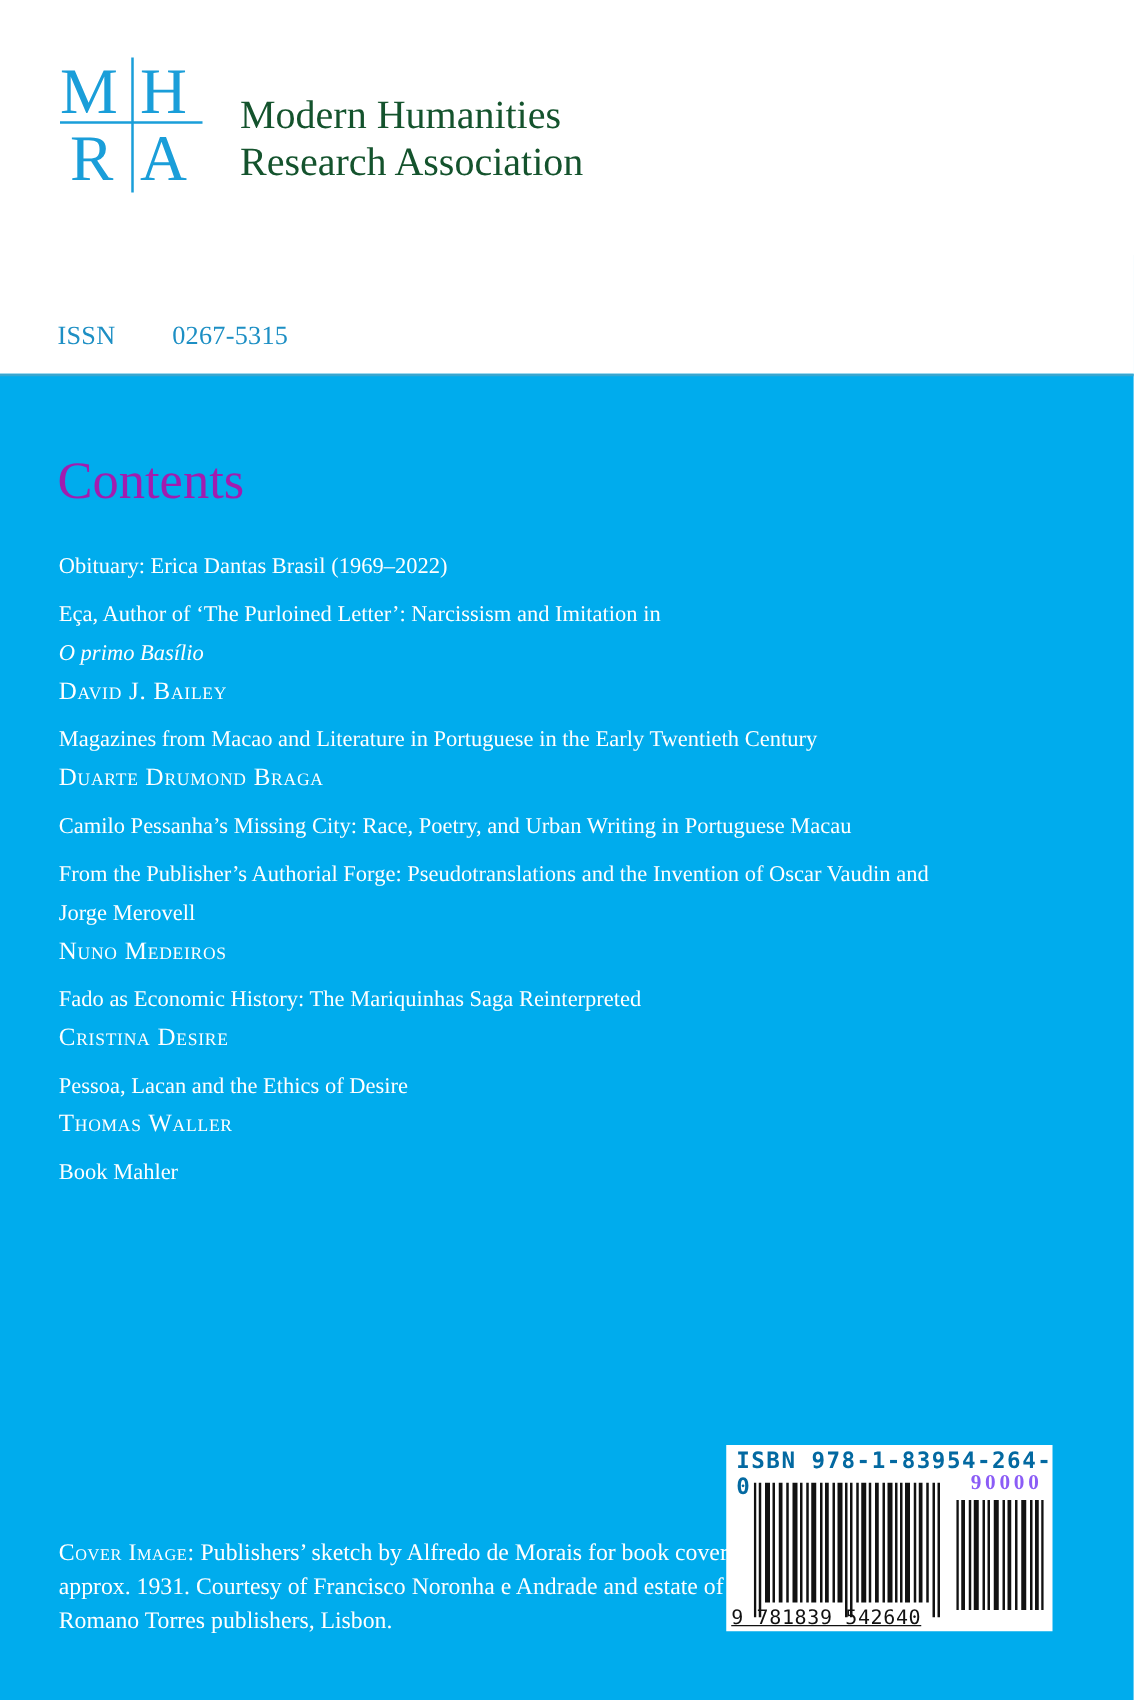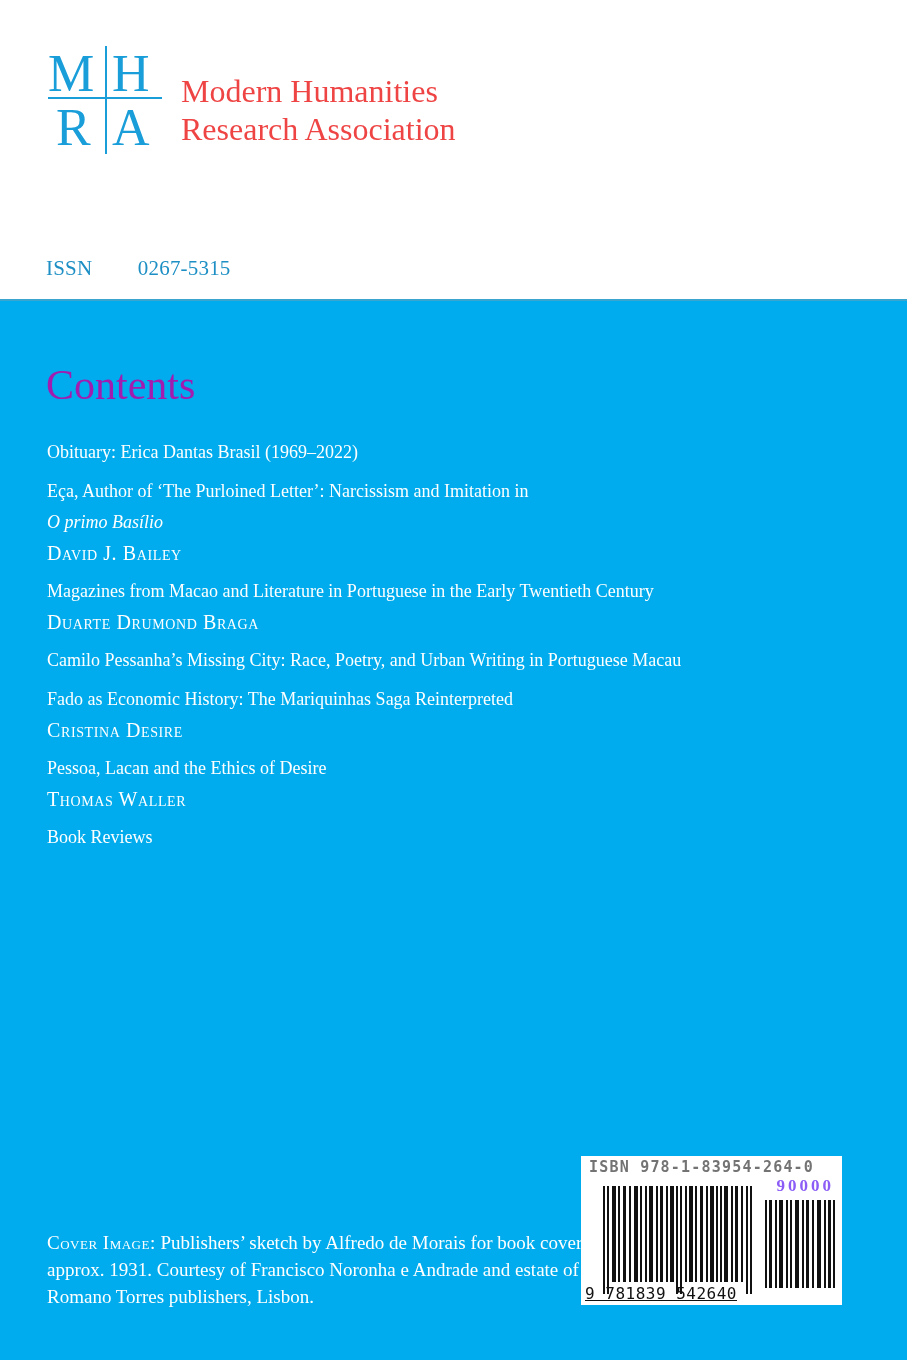--- a/index.html
+++ b/index.html
@@ -10,41 +10,41 @@
 
     .logo { position: absolute; left: 46px; top: 44px; width: 118px; height: 112px; }
     .logo .ltr { position: absolute; color: #1a9ed9; font-size: 52px; line-height: 1; font-family: "Liberation Serif", serif; }
     .logo .m { left: 2px; top: 4px; }
     .logo .h { left: 66px; top: 4px; }
     .logo .r { left: 10px; top: 58px; }
     .logo .a { left: 66px; top: 58px; }
     .logo .vline { position: absolute; left: 59px; top: 2px; width: 2px; height: 108px; background: #1a9ed9; }
     .logo .hline { position: absolute; left: 2px; top: 53px; width: 114px; height: 2px; background: #1a9ed9; }
 
-    .org-name { position: absolute; left: 181px; top: 72px; color: #ef4444; font-size: 32px; line-height: 38px; }
+    .org-name { position: absolute; left: 192px; top: 72px; color: #14532d; font-size: 32px; line-height: 38px; }
 
     .issn { position: absolute; left: 46px; top: 256px; color: #1d8fc4; font-size: 21px; letter-spacing: 0.2px; }
     .issn span { display: inline-block; }
     .issn .issn-label { margin-right: 40px; }
 
     .blue { position: absolute; left: 0; top: 299px; width: 907px; height: 1061px; background: #00aced; border-top: 2px solid #3aa6cf; }
 
     .contents-title { position: absolute; left: 46px; top: 361px; color: #a21caf; font-size: 42px; line-height: 48px; }
 
     .toc { position: absolute; left: 47px; top: 437px; width: 780px; color: #ffffff; }
     .entry { margin-bottom: 8px; }
     .entry .title { font-size: 18px; line-height: 31px; display: block; }
     .entry .title i { font-style: italic; }
     .entry .author { font-size: 20px; line-height: 30px; font-variant: small-caps; letter-spacing: 0.6px; display: block; }
 
     .cover-note { position: absolute; left: 47px; top: 1229px; width: 540px; color: #ffffff; font-size: 19px; line-height: 27px; }
     .cover-note .sc { font-variant: small-caps; letter-spacing: 0.5px; }
 
     .barcode-box { position: absolute; left: 581px; top: 1156px; width: 261px; height: 149px; background: #ffffff; }
-    .bc-isbn { position: absolute; left: 8px; top: 2px; font-family: "DejaVu Sans Mono", "Liberation Mono", monospace; font-size: 15px; letter-spacing: 1.2px; color: #737373; font-weight: bold; }
+    .bc-isbn { position: absolute; left: 8px; top: 2px; font-family: "DejaVu Sans Mono", "Liberation Mono", monospace; font-size: 18px; letter-spacing: 1.2px; color: #0369a1; font-weight: bold; }
     .bc-price { position: absolute; right: 8px; top: 20px; font-family: Liberation Serif, serif; font-size: 17px; letter-spacing: 3px; color: #8b5cf6; font-weight: bold; }
     .bc-digits { position: absolute; left: 4px; bottom: 2px; font-family: "DejaVu Sans Mono", "Liberation Mono", monospace; font-size: 16px; color: #111; letter-spacing: 0.5px; text-decoration: underline; }
     .bars-main { position: absolute; left: 22px; top: 30px; width: 150px; height: 108px; }
     .bars-addon { position: absolute; left: 184px; top: 44px; width: 70px; height: 88px; }
   </style>
 </head>
 <body>
 
 <div class="top">
   <div class="logo">
@@ -78,29 +78,33 @@
     <span class="author">David J. Bailey</span>
   </div>
   <div class="entry">
     <span class="title" style="width:650px;">Magazines from Macao and Literature in Portuguese in the Early Twentieth Century</span>
     <span class="author">Duarte Drumond Braga</span>
   </div>
   <div class="entry">
     <span class="title">Camilo Pessanha’s Missing City: Race, Poetry, and Urban Writing in Portuguese Macau</span>
   </div>
   <div class="entry">
+    <span class="title" style="width:720px;">From the Publisher’s Authorial Forge: Pseudotranslations and the Invention of Oscar Vaudin and Jorge Merovell</span>
+    <span class="author">Nuno Medeiros</span>
+  </div>
+  <div class="entry">
     <span class="title">Fado as Economic History: The Mariquinhas Saga Reinterpreted</span>
     <span class="author">Cristina Desire</span>
   </div>
   <div class="entry">
     <span class="title">Pessoa, Lacan and the Ethics of Desire</span>
     <span class="author">Thomas Waller</span>
   </div>
   <div class="entry">
-    <span class="title">Book Reviews</span>
+    <span class="title">Book Mahler</span>
   </div>
 </div>
 
 <div class="cover-note">
   <span class="sc">Cover Image:</span>
   <span>Publishers’ sketch by Alfredo de Morais for book cover, approx. 1931. Courtesy of Francisco Noronha e Andrade and estate of Romano Torres publishers, Lisbon.</span>
 </div>
 
 <div class="barcode-box">
   <div class="bc-isbn">ISBN 978-1-83954-264-0</div>

